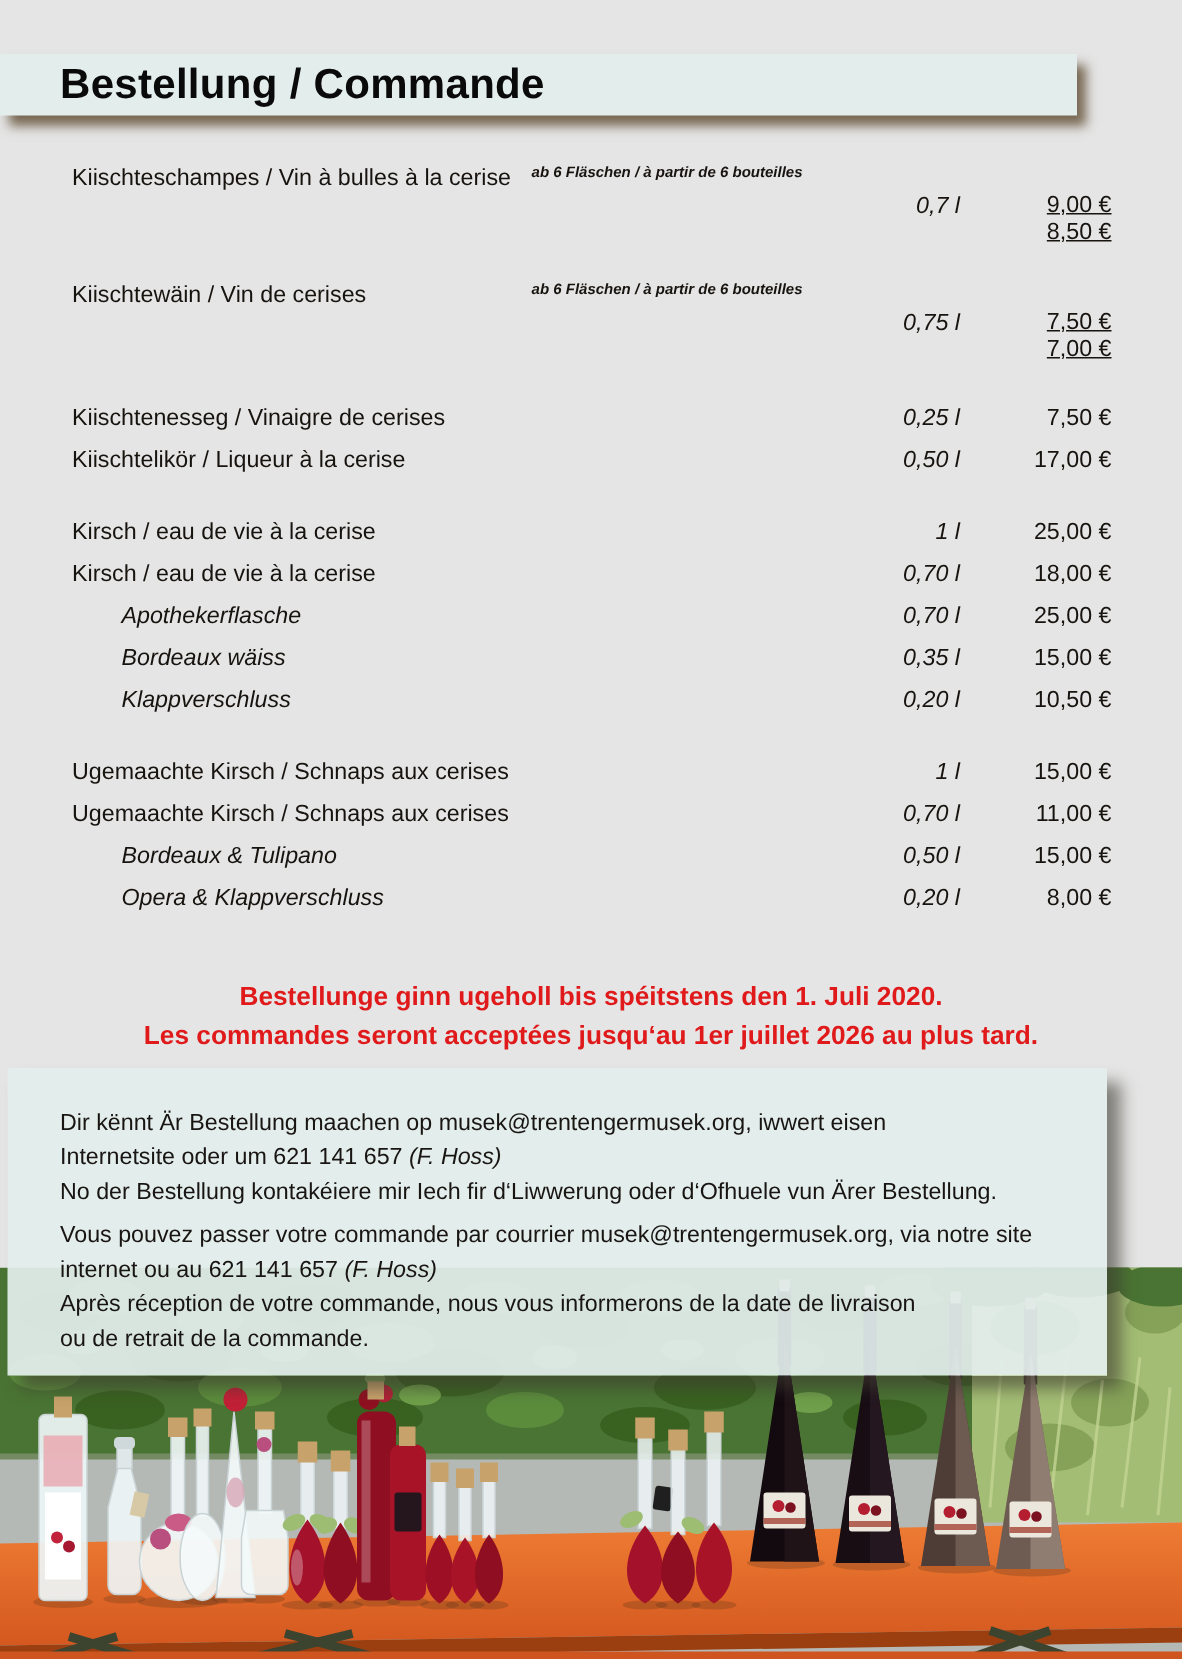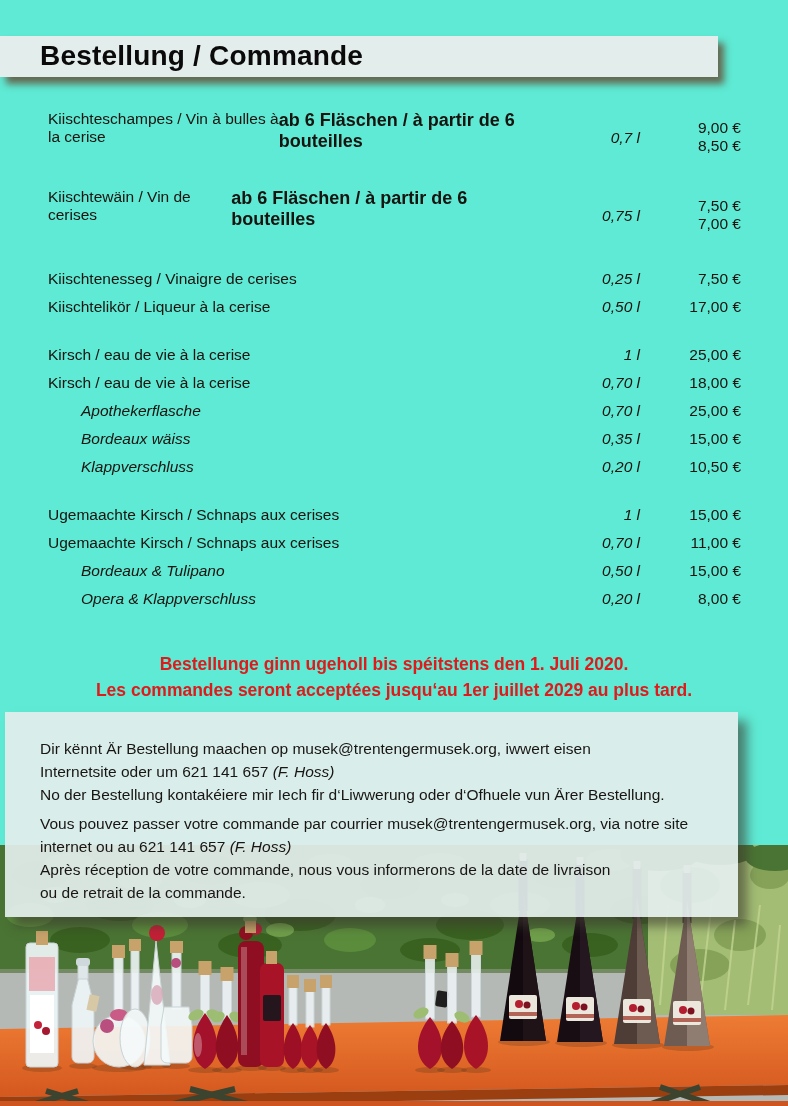--- a/index.html
+++ b/index.html
@@ -1,38 +1,38 @@
 <!DOCTYPE html>
 <html><head>
 <meta charset="utf-8">
 <style>
   * { box-sizing: border-box; }
   html,body { margin:0; padding:0; }
   body { font-family: "Liberation Sans", "DejaVu Sans", sans-serif; }
-  .page { position:relative; width:788px; height:1106px; background:#5eead4; overflow:hidden; }
+  .page { position:relative; width:788px; height:1106px; background:#e5e5e5; overflow:hidden; }
 
   
   .title-bar { position:absolute; left:0; top:36px; width:718px; height:41px;
     background:#e3edec; box-shadow:6px 7px 7px rgba(100,82,58,0.85); }
   .title { margin:0; padding-left:40px; font-size:28px; line-height:40px;
     font-weight:bold; color:#0a0a0a; letter-spacing:0.2px; }
 
   
   .price-list { position:absolute; left:48px; top:109px; width:693px; color:#17130f; }
   .block { margin-bottom:20px; }
   .row { display:flex; align-items:center; height:28px; font-size:15.5px; }
   .row .name { flex:1; }
   .row .size { width:105px; text-align:right; font-style:italic; }
   .row .price { width:101px; text-align:right; }
   .row.variant .name { padding-left:33px; font-style:italic; }
   .grow { display:flex; height:58px; font-size:15.5px; align-items:stretch; }
   .grow .namecol { flex:1; display:flex; flex-direction:row; justify-content:space-between; padding:1px 0 3px; }
-  .grow .item-sub { font-size:18px; font-weight:600; }
+  .grow .item-sub { font-size:10px; font-style:italic; font-weight:600; }
   .grow .size { width:105px; text-align:right; font-style:italic; align-self:center; }
-  .grow .prices { width:101px; display:flex; flex-direction:column; justify-content:center; text-align:right; padding:1px 0 3px; }
+  .grow .prices { width:101px; display:flex; flex-direction:column; justify-content:flex-end; text-align:right; padding:1px 0 3px;text-decoration:underline; }
 
   
   .notice { position:absolute; top:651px; left:0; right:0; text-align:center;
     color:#e01a1b; font-weight:bold; font-size:17.5px; line-height:26px; }
 
   
   .photo { position:absolute; left:0; top:845px; width:788px; height:261px; display:block; }
 
   
   .info-box { position:absolute; left:5px; top:712px; width:733px;
@@ -142,21 +142,21 @@
         <div class="name">Opera &amp; Klappverschluss</div>
         <div class="size">0,20 l</div>
         <div class="price">8,00 €</div>
       </div>
     </div>
 
   </div>
 
   <div class="notice">
     <div>Bestellunge ginn ugeholl bis spéitstens den 1. Juli 2020.</div>
-    <div>Les commandes seront acceptées jusqu‘au 1er juillet 2029 au plus tard.</div>
+    <div>Les commandes seront acceptées jusqu‘au 1er juillet 2026 au plus tard.</div>
   </div>
 
   <svg class="photo" viewBox="0 0 788 261" preserveAspectRatio="none">
     <defs>
       <linearGradient id="tableG" x1="0" y1="0" x2="0" y2="1">
         <stop offset="0" stop-color="#ee7c34"></stop>
           <stop offset="1" stop-color="#d4581f"></stop>
       </linearGradient>
     </defs>
 

